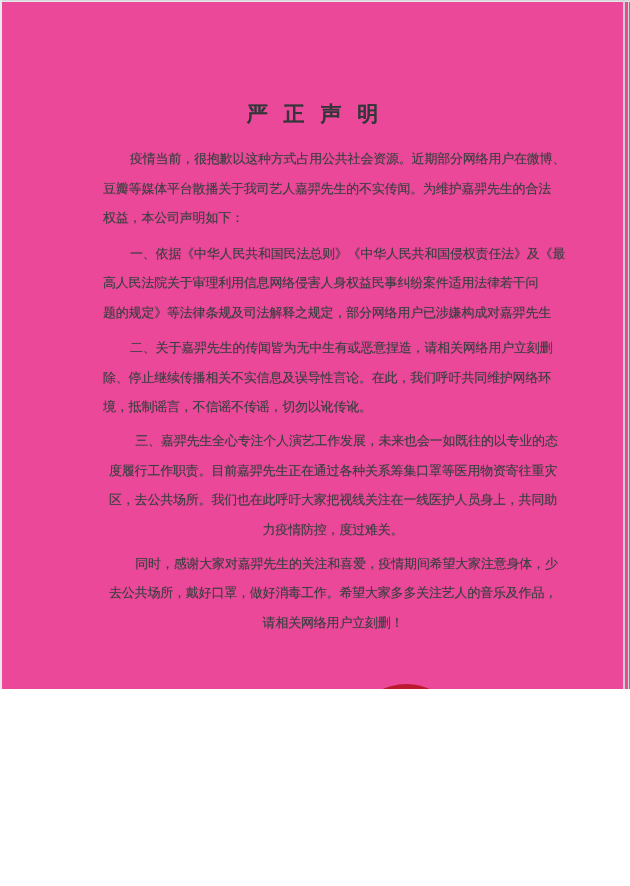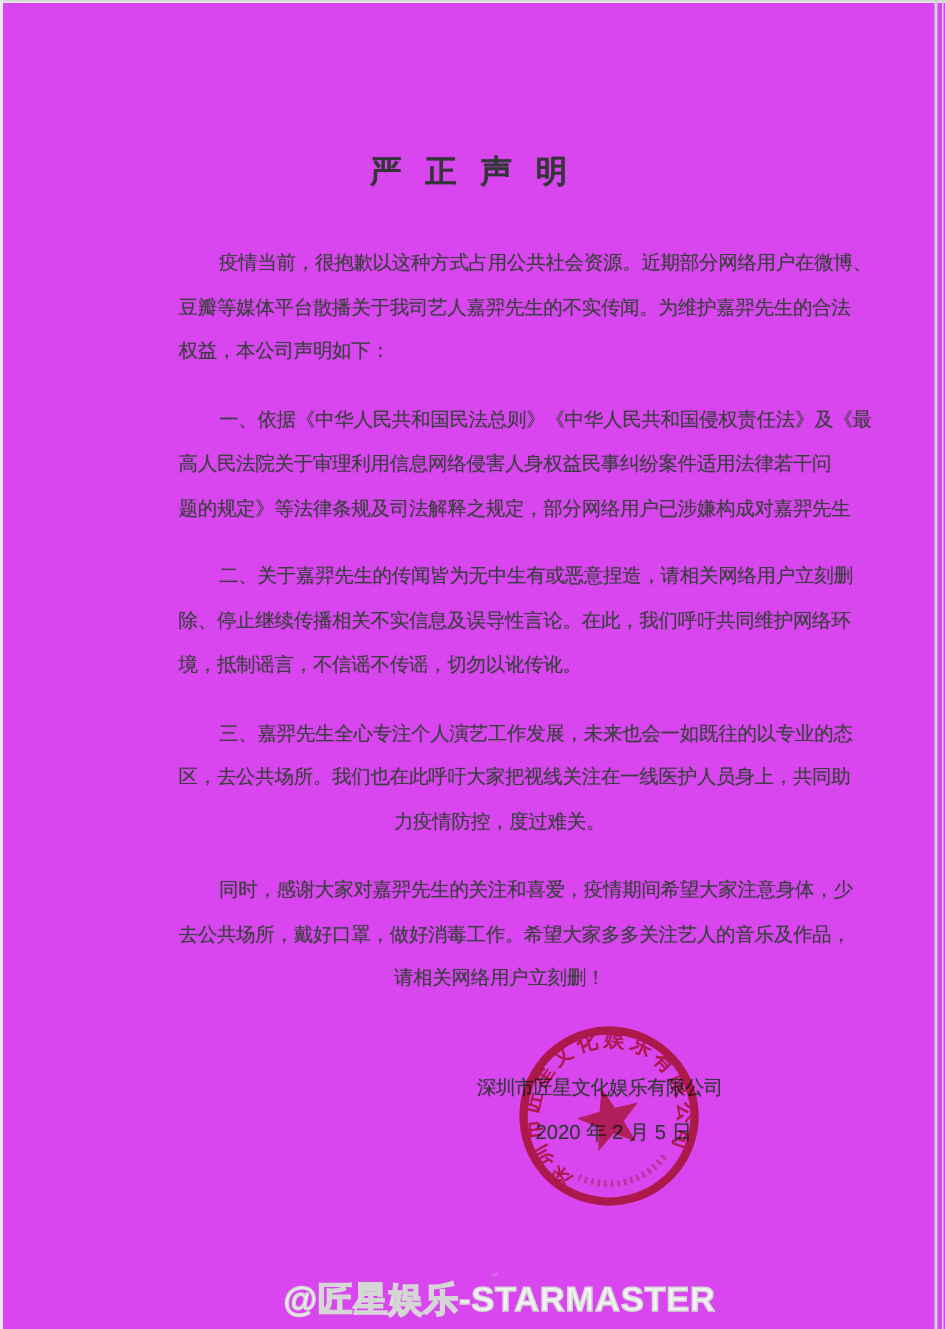--- a/index.html
+++ b/index.html
@@ -1,20 +1,20 @@
 <!DOCTYPE html>
 <html><head>
 <meta charset="utf-8">
 <style>
   html, body { margin: 0; padding: 0; background: #ffffff; }
   .page {
     position: relative;
     width: 630px;
-    height: 886px;
-    background: #d946ef;
+    height: 689px;
+    background: #ec4899;
     overflow: hidden;
     font-family: "Liberation Sans", sans-serif;
   }
   
   .edge-top   { position:absolute; top:0; left:0; right:0; height:2px;
                 background: linear-gradient(#ced0d3, #eceded); }
   .edge-left  { position:absolute; top:0; left:0; bottom:0; width:2px; background:#e9eaeb; }
   .edge-right-a { position:absolute; top:0; bottom:0; right:1px; width:1px; background:#d4d5d7; }
   .edge-right-b { position:absolute; top:0; bottom:0; right:5px; width:2px; background:#cfd1d4; }
 
@@ -30,21 +30,21 @@
   }
   .doc-body {
     position: absolute;
     left: 103px;
     top: 144px;
     width: 460px;
     color: #3d3e41;
     font-size: 13px;
     text-shadow: 0 0 0.7px rgba(75,75,80,.6);
   }
-  .para { margin: 16px; }
+  .para { margin: 0; }
   .para + .para { margin-top: 6px; }
   .para:nth-child(4), .para:nth-child(5) { margin-top: 4.5px; text-align: center; }
   .line {
     line-height: 29.5px;
     height: 29.5px;
     white-space: nowrap;
     letter-spacing: -0.2px;
   }
   .line.first { text-indent: 27px; }
 
@@ -115,20 +115,21 @@
         <div class="line">高人民法院关于审理利用信息网络侵害人身权益民事纠纷案件适用法律若干问</div>
         <div class="line">题的规定》等法律条规及司法解释之规定，部分网络用户已涉嫌构成对嘉羿先生</div>
       </div>
       <div class="para">
         <div class="line first">二、关于嘉羿先生的传闻皆为无中生有或恶意捏造，请相关网络用户立刻删</div>
         <div class="line">除、停止继续传播相关不实信息及误导性言论。在此，我们呼吁共同维护网络环</div>
         <div class="line">境，抵制谣言，不信谣不传谣，切勿以讹传讹。</div>
       </div>
       <div class="para">
         <div class="line first">三、嘉羿先生全心专注个人演艺工作发展，未来也会一如既往的以专业的态</div>
+        <div class="line">度履行工作职责。目前嘉羿先生正在通过各种关系筹集口罩等医用物资寄往重灾</div>
         <div class="line">区，去公共场所。我们也在此呼吁大家把视线关注在一线医护人员身上，共同助</div>
         <div class="line">力疫情防控，度过难关。</div>
       </div>
       <div class="para">
         <div class="line first">同时，感谢大家对嘉羿先生的关注和喜爱，疫情期间希望大家注意身体，少</div>
         <div class="line">去公共场所，戴好口罩，做好消毒工作。希望大家多多关注艺人的音乐及作品，</div>
         <div class="line">请相关网络用户立刻删！</div>
       </div>
     </div>
 

